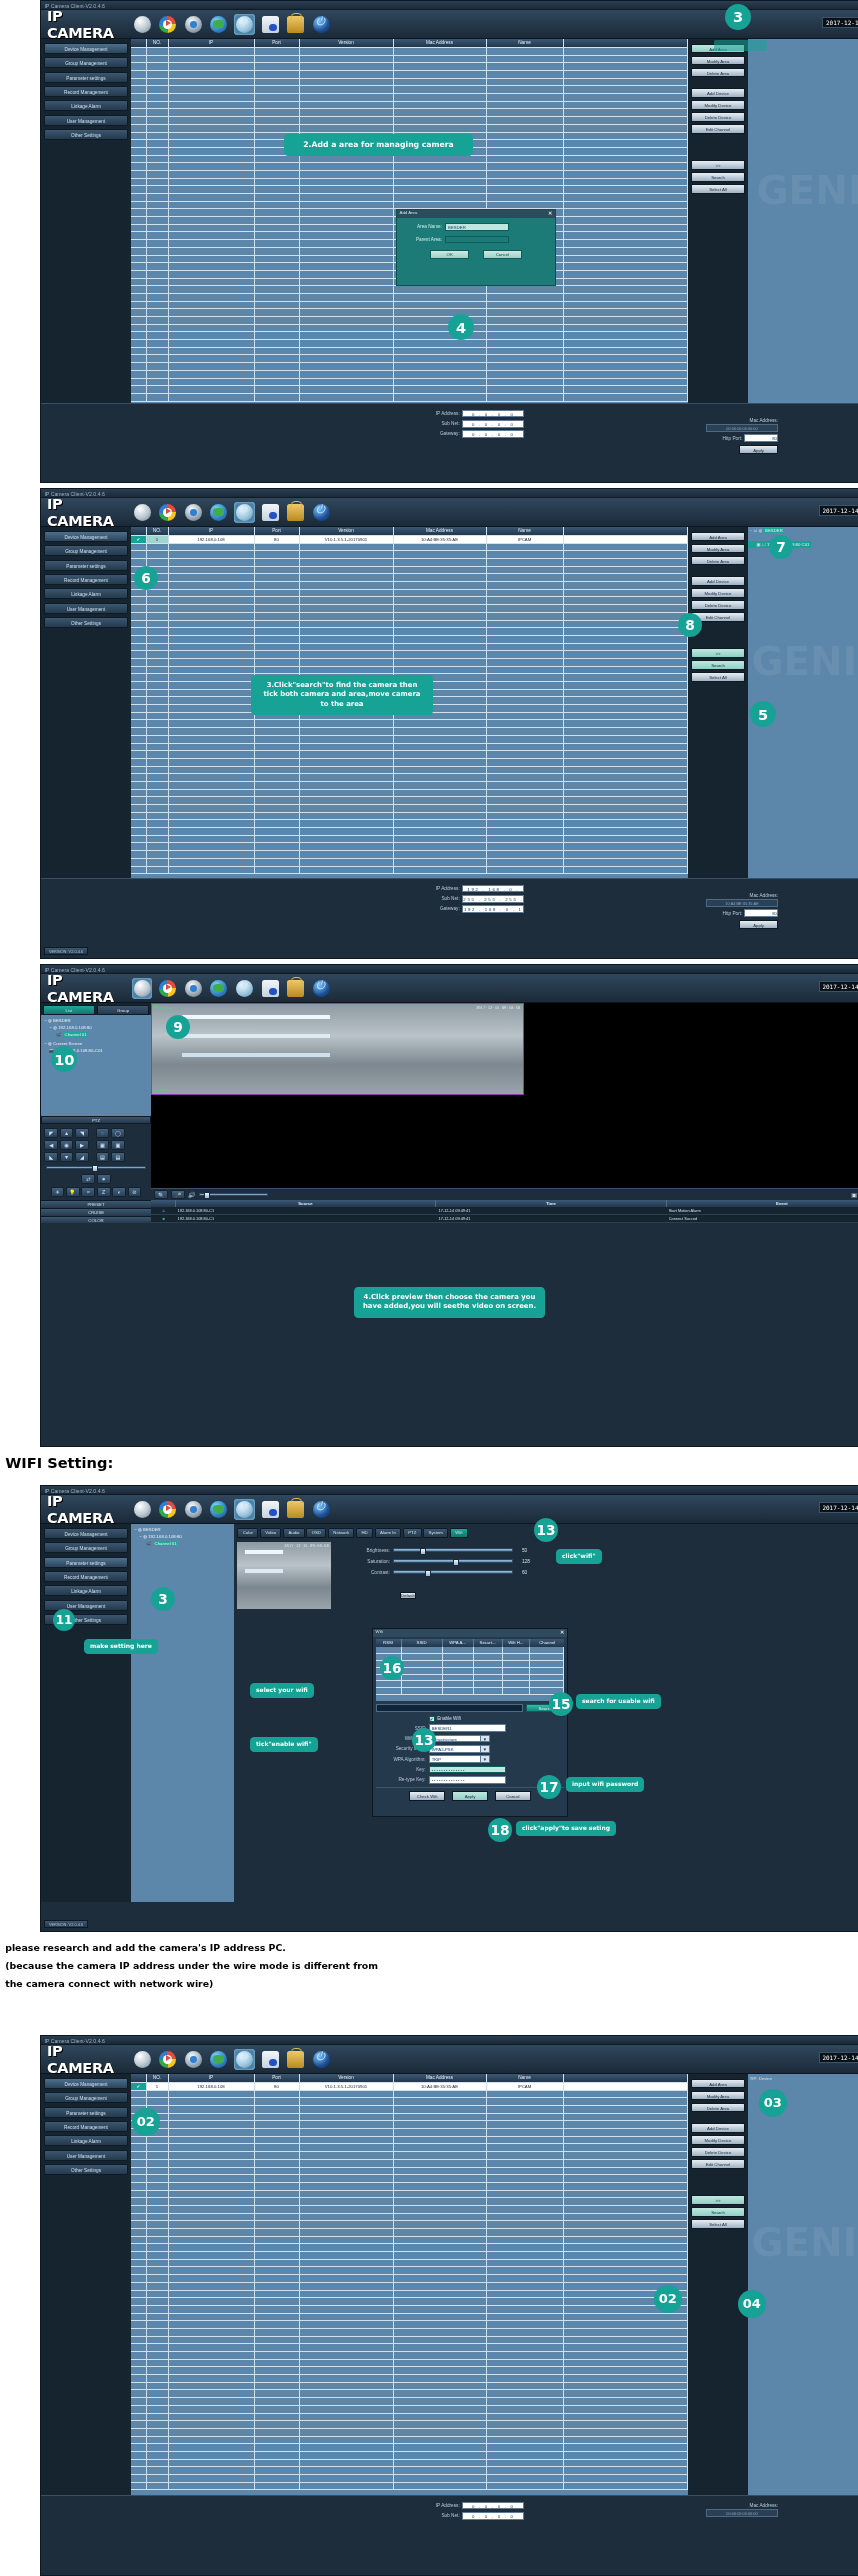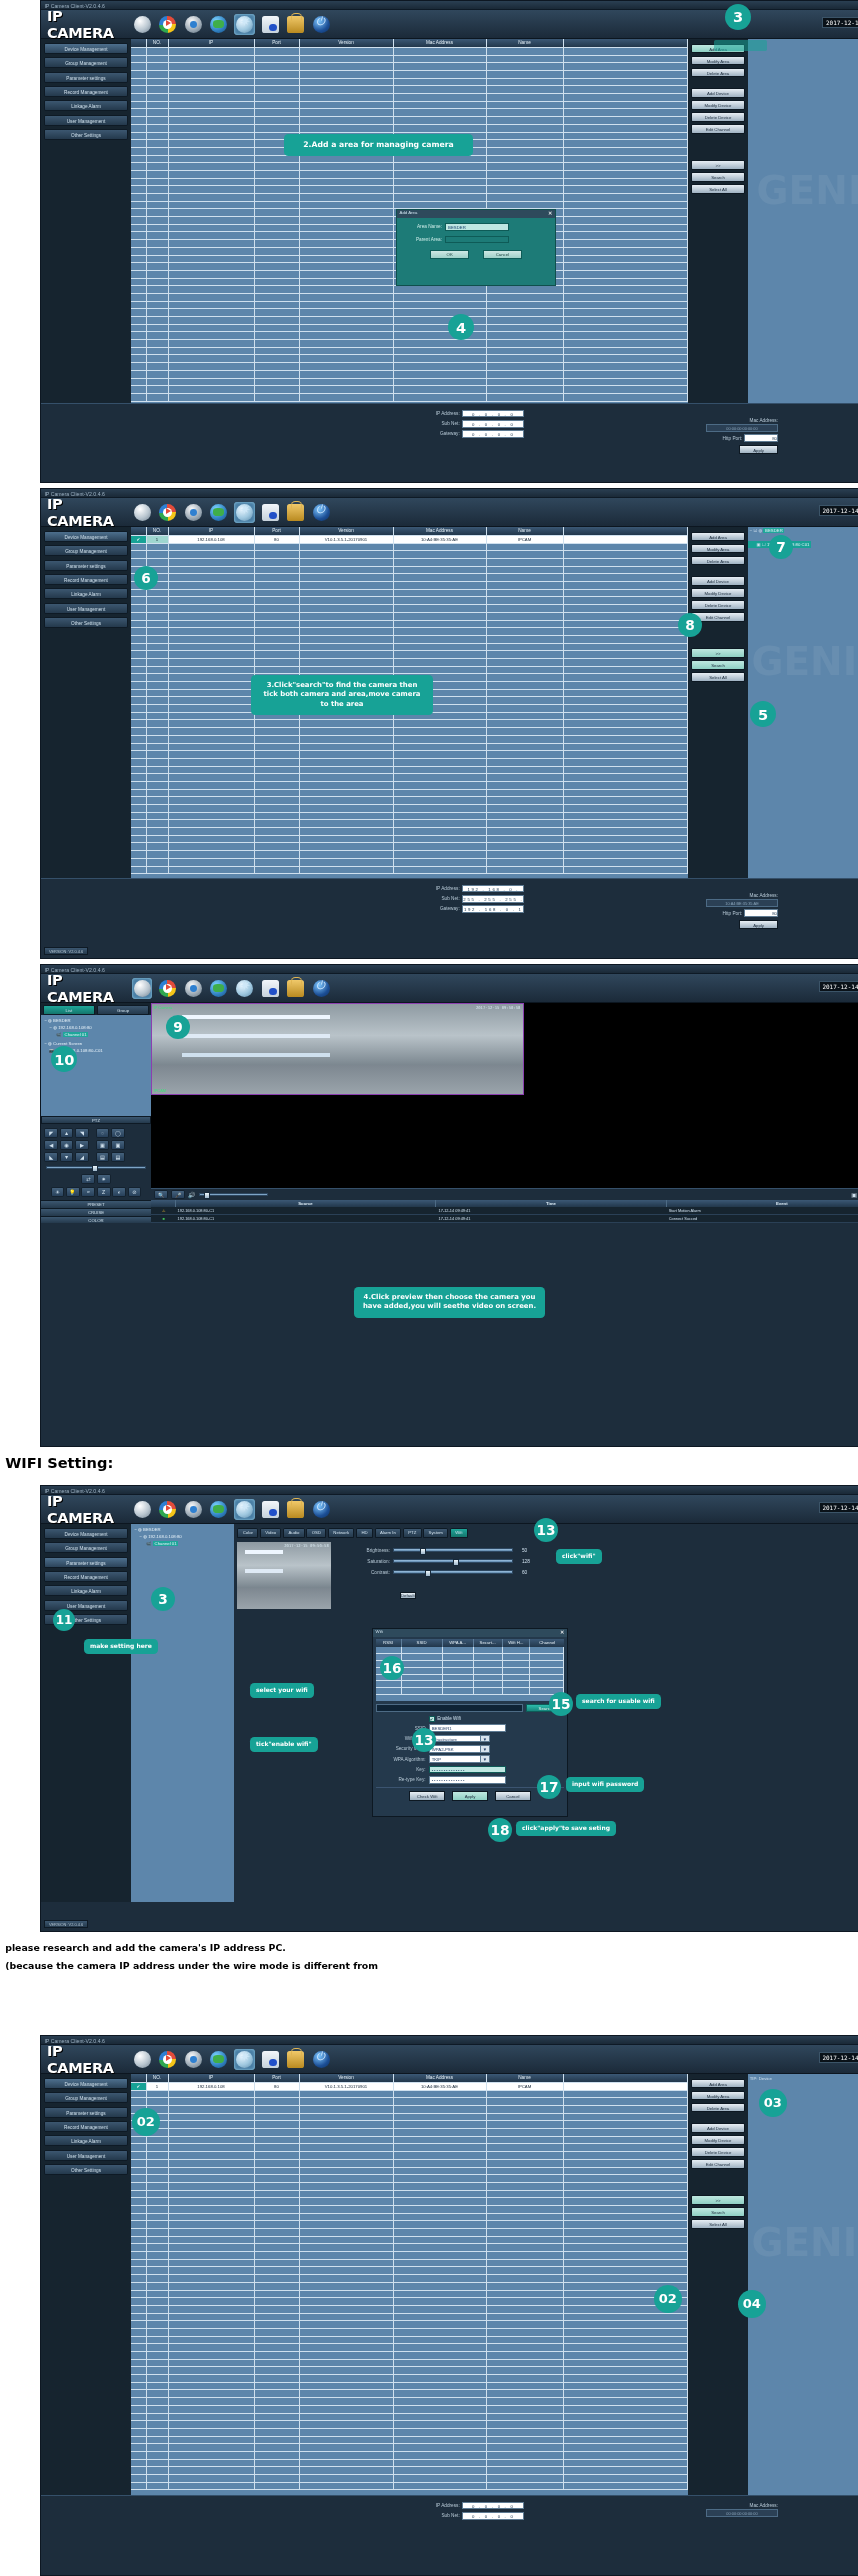--- a/index.html
+++ b/index.html
@@ -1691,20 +1691,21 @@
   <div class="numbadge" style="left:496px;top:289px;width:24px;height:24px;font-size:13.7px;">17</div>
   <div class="bubble sm" style="left:525px;top:291px;">input wifi password</div>
   <div class="numbadge" style="left:447px;top:332px;width:24px;height:24px;font-size:13.7px;">18</div>
   <div class="bubble sm" style="left:475px;top:335px;">click"apply"to save seting</div>
   <div class="bubble sm" style="left:209px;top:197px;">select your wifi</div>
 </div>
 
 <div style="position:absolute;left:0;top:1932px;width:859px;height:103px;background:#fff;padding-top:6.9px;">
   <div class="para">please research and add the camera's IP address PC.</div>
   <div class="para">(because the camera IP address under the wire mode is different from</div>
+  <div class="para">the camera connect with network wire)</div>
 </div>
 
 <div class="app" style="position:absolute;left:0;top:2035px;width:859px;height:541px;">
   <div class="titlebar">
     <span>IP Camera Client-V2.0.4.6</span>
     <span class="winbtns">? − ×</span>
   </div>
   <div class="header">
     <div class="logo">IP CAMERA</div>
     <div class="tbar">

